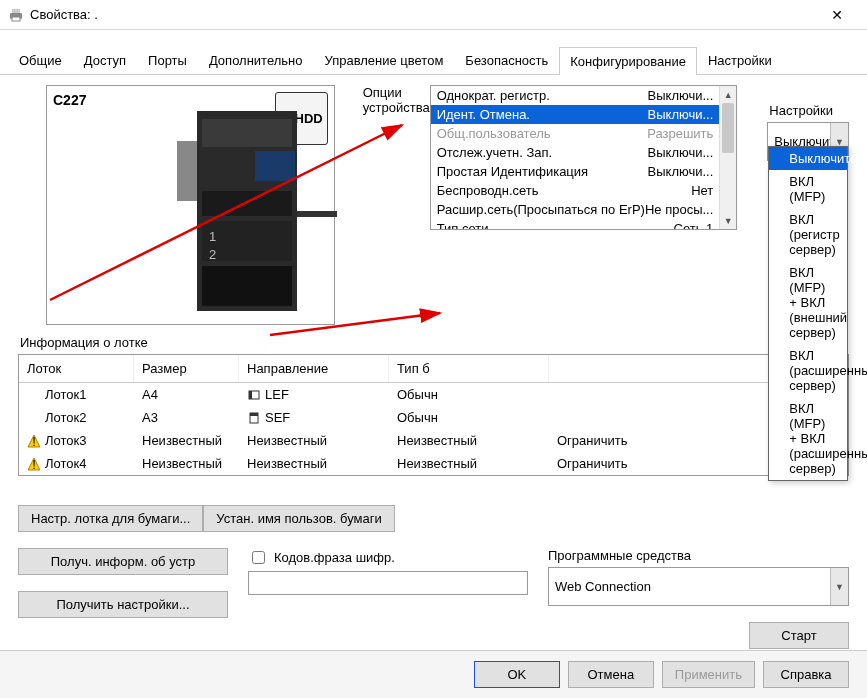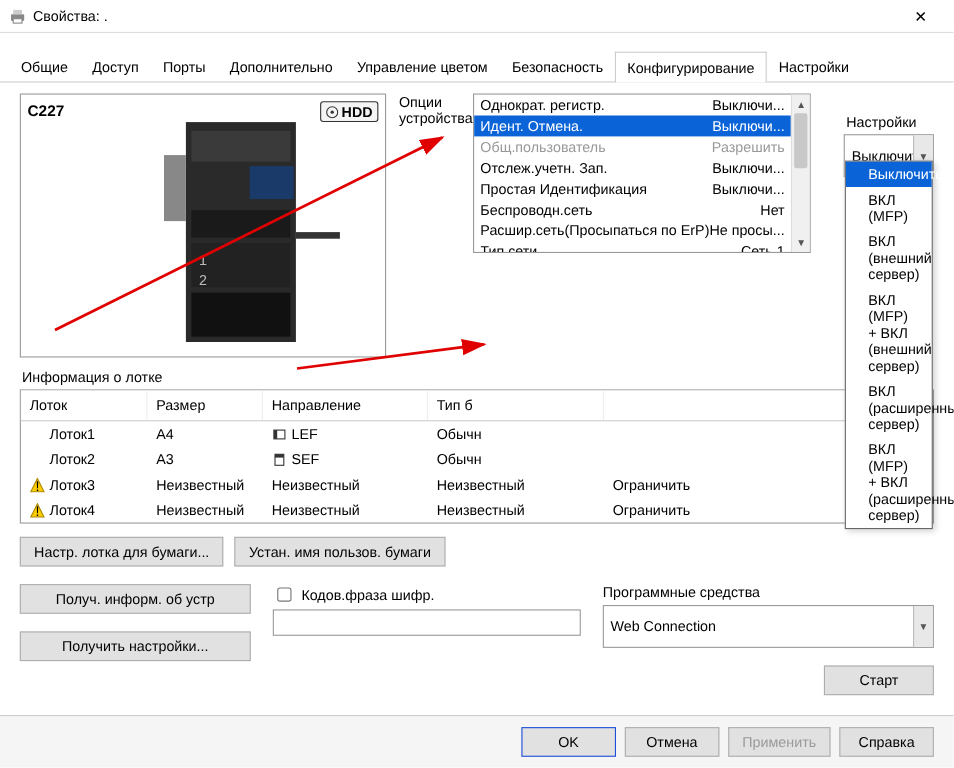--- a/index.html
+++ b/index.html
@@ -5,24 +5,24 @@
   * { box-sizing: border-box; font-family: "Segoe UI", Tahoma, sans-serif; font-size: 13px; }
   body { margin: 0; background: #fff; width: 867px; height: 698px; overflow: hidden; position: relative; }
   .titlebar { height: 30px; display: flex; align-items: center; padding: 0 8px; border-bottom: 1px solid #ddd; }
   .titlebar .icon { width: 16px; height: 16px; margin-right: 6px; }
   .titlebar .title { flex: 1; }
   .titlebar .close { width: 44px; height: 30px; display: flex; align-items: center; justify-content: center; font-size: 14px; }
   .tabs { display: flex; border-bottom: 1px solid #ccc; padding: 4px 8px 0 8px; margin-top: 12px; }
   .tab { padding: 6px 10px; border: 1px solid transparent; border-bottom: none; cursor: pointer; }
   .tab.active { border-color: #ccc; background: #fff; position: relative; top: 1px; }
   .content { padding: 10px 18px; position: relative; }
-  .row1 { display: flex; gap: 10px; }
+  .row1 { display: flex; gap: 26px; margin-left: 28px; }
   .printer-box { width: 370px; height: 240px; border: 1px solid #999; padding: 6px; position: relative; background: #fff; }
   .printer-box .model { font-weight: bold; font-size: 14px; }
-  .hdd-badge { position: absolute; top: 6px; right: 6px; border: 1px solid #333; border-radius: 3px; padding: 1px 4px; font-weight: bold; font-size: 12px; background: #f4f4f4; display: flex; align-items: center; gap: 3px; }
+  .hdd-badge { position: absolute; top: 6px; right: 6px; border: 1px solid #333; border-radius: 3px; padding: 18px 4px; font-weight: bold; font-size: 12px; background: #f4f4f4; display: flex; align-items: center; gap: 3px; }
   .printer-img { position: absolute; left: 130px; top: 25px; width: 160px; height: 200px; }
   .device-opts { flex: 1; display: flex; flex-direction: row; height: 240px; }
   .device-opts .label { margin-bottom: 4px; margin-left: 2px; }
   .opts-list { border: 1px solid #999; height: 145px; background: #fff; display: flex; }
   .opts-rows { flex: 1; overflow: hidden; }
   .opt-row { display: flex; padding: 2px 6px; }
   .opt-row.sel { background: #0a64d8; color: #fff; }
   .opt-row.dis { color: #999; }
   .opt-name { flex: 1; white-space: nowrap; overflow: hidden; }
   .opt-val { text-align: center; white-space: nowrap; }
@@ -41,21 +41,21 @@
   .tray-table { border: 1px solid #999; background: #fff; }
   .tray-head { display: flex; border-bottom: 1px solid #ccc; background: #fff; }
   .tray-head > div { padding: 6px 8px; border-right: 1px solid #eee; }
   .tray-body .trow { display: flex; }
   .tray-body .trow > div { padding: 4px 8px; display: flex; align-items: center; gap: 4px; }
   .col-tray { width: 115px; }
   .col-size { width: 105px; }
   .col-dir  { width: 150px; }
   .col-ptype{ width: 160px; }
   .col-action{ flex: 1; }
-  .btnrow { display: flex; gap: 10px; margin-top: 12px; }
+  .btnrow { display: flex; margin-top: 29px; }
   .winbtn { border: 1px solid #adadad; background: #e1e1e1; padding: 5px 12px; min-width: 70px; text-align: center; cursor: pointer; }
   .winbtn.disabled { color: #9a9a9a; }
   .lower { display: flex; gap: 20px; margin-top: 16px; align-items: flex-start; }
   .lower .leftcol { width: 210px; display:flex; flex-direction:column; gap:16px; }
   .lower .midcol { width: 280px; }
   .lower .rightcol { flex: 1; }
   .checkbox-row { display: flex; align-items: center; gap: 6px; margin-bottom: 4px; }
   .textfield { border: 1px solid #999; height: 24px; background: #fff; width: 100%; }
   .prog-label { margin-bottom: 4px; }
   .bottom-bar { position: absolute; left: 0; right: 0; bottom: 0; border-top: 1px solid #ccc; padding: 10px 18px; display: flex; justify-content: flex-end; gap: 8px; background: #f5f5f5; }
@@ -163,21 +163,21 @@
       </div>
 
       <div class="settings-sub">
         <div class="label">Настройки</div>
         <div class="combo">
           <span>Выключить</span>
           <span class="arrow">▼</span>
           <div class="dropdown">
             <div class="dd-item sel">Выключить</div>
             <div class="dd-item">ВКЛ (MFP)</div>
-            <div class="dd-item">ВКЛ (внешний сервер)</div>
+            <div class="dd-item">ВКЛ (регистр сервер)</div>
             <div class="dd-item">ВКЛ (MFP) + ВКЛ (внешний сервер)</div>
             <div class="dd-item">ВКЛ (расширенный сервер)</div>
             <div class="dd-item">ВКЛ (MFP) + ВКЛ (расширенный сервер)</div>
           </div>
         </div>
       </div>
     </div>
   </div>
 
   <div class="tray-section">

